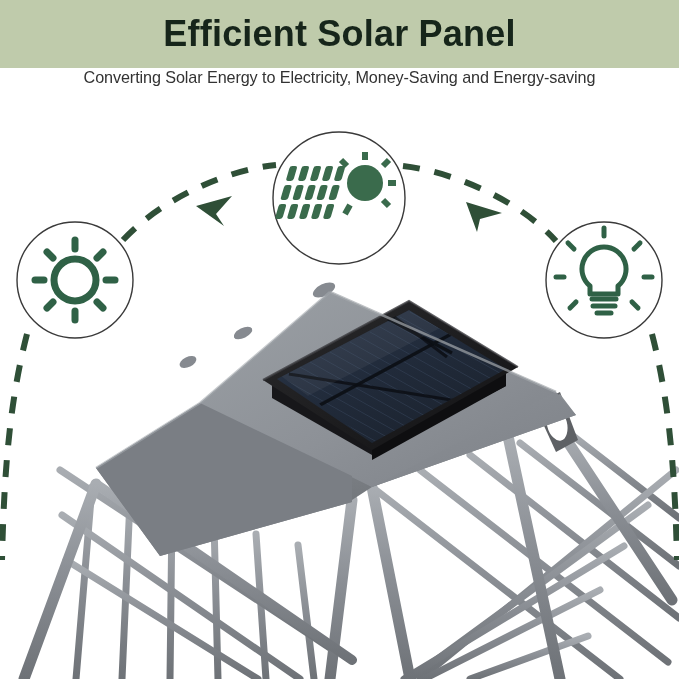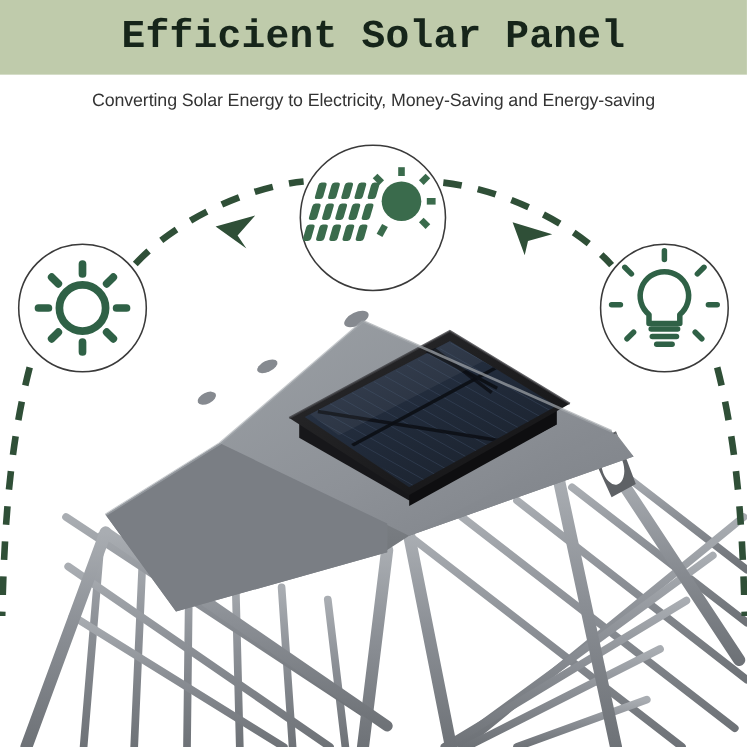--- a/index.html
+++ b/index.html
@@ -24,36 +24,35 @@
     left: 0;
     top: 0;
     width: 679px;
     height: 68px;
     background: #bfcbab;
     display: flex;
     align-items: center;
     justify-content: center;
   }
   .banner-title {
-    font-family: Liberation Mono, monospace;
+    font-family: Liberation Sans, sans-serif;
     font-size: 36px;
     font-weight: bold;
     color: #16251a;
     letter-spacing: 0.2px;
     line-height: 1;
     white-space: nowrap;
   }
   .subtitle-wrap {
     position: absolute;
     left: 0;
     top: 68px;
     width: 679px;
     height: 46px;
     display: flex;
-    align-items: center;
     justify-content: center;
     background: #ffffff;
   }
   .subtitle {
     font-family: "Liberation Sans", sans-serif;
     font-size: 16.2px;
     color: #333333;
     white-space: nowrap;
     letter-spacing: -0.1px;
   }

